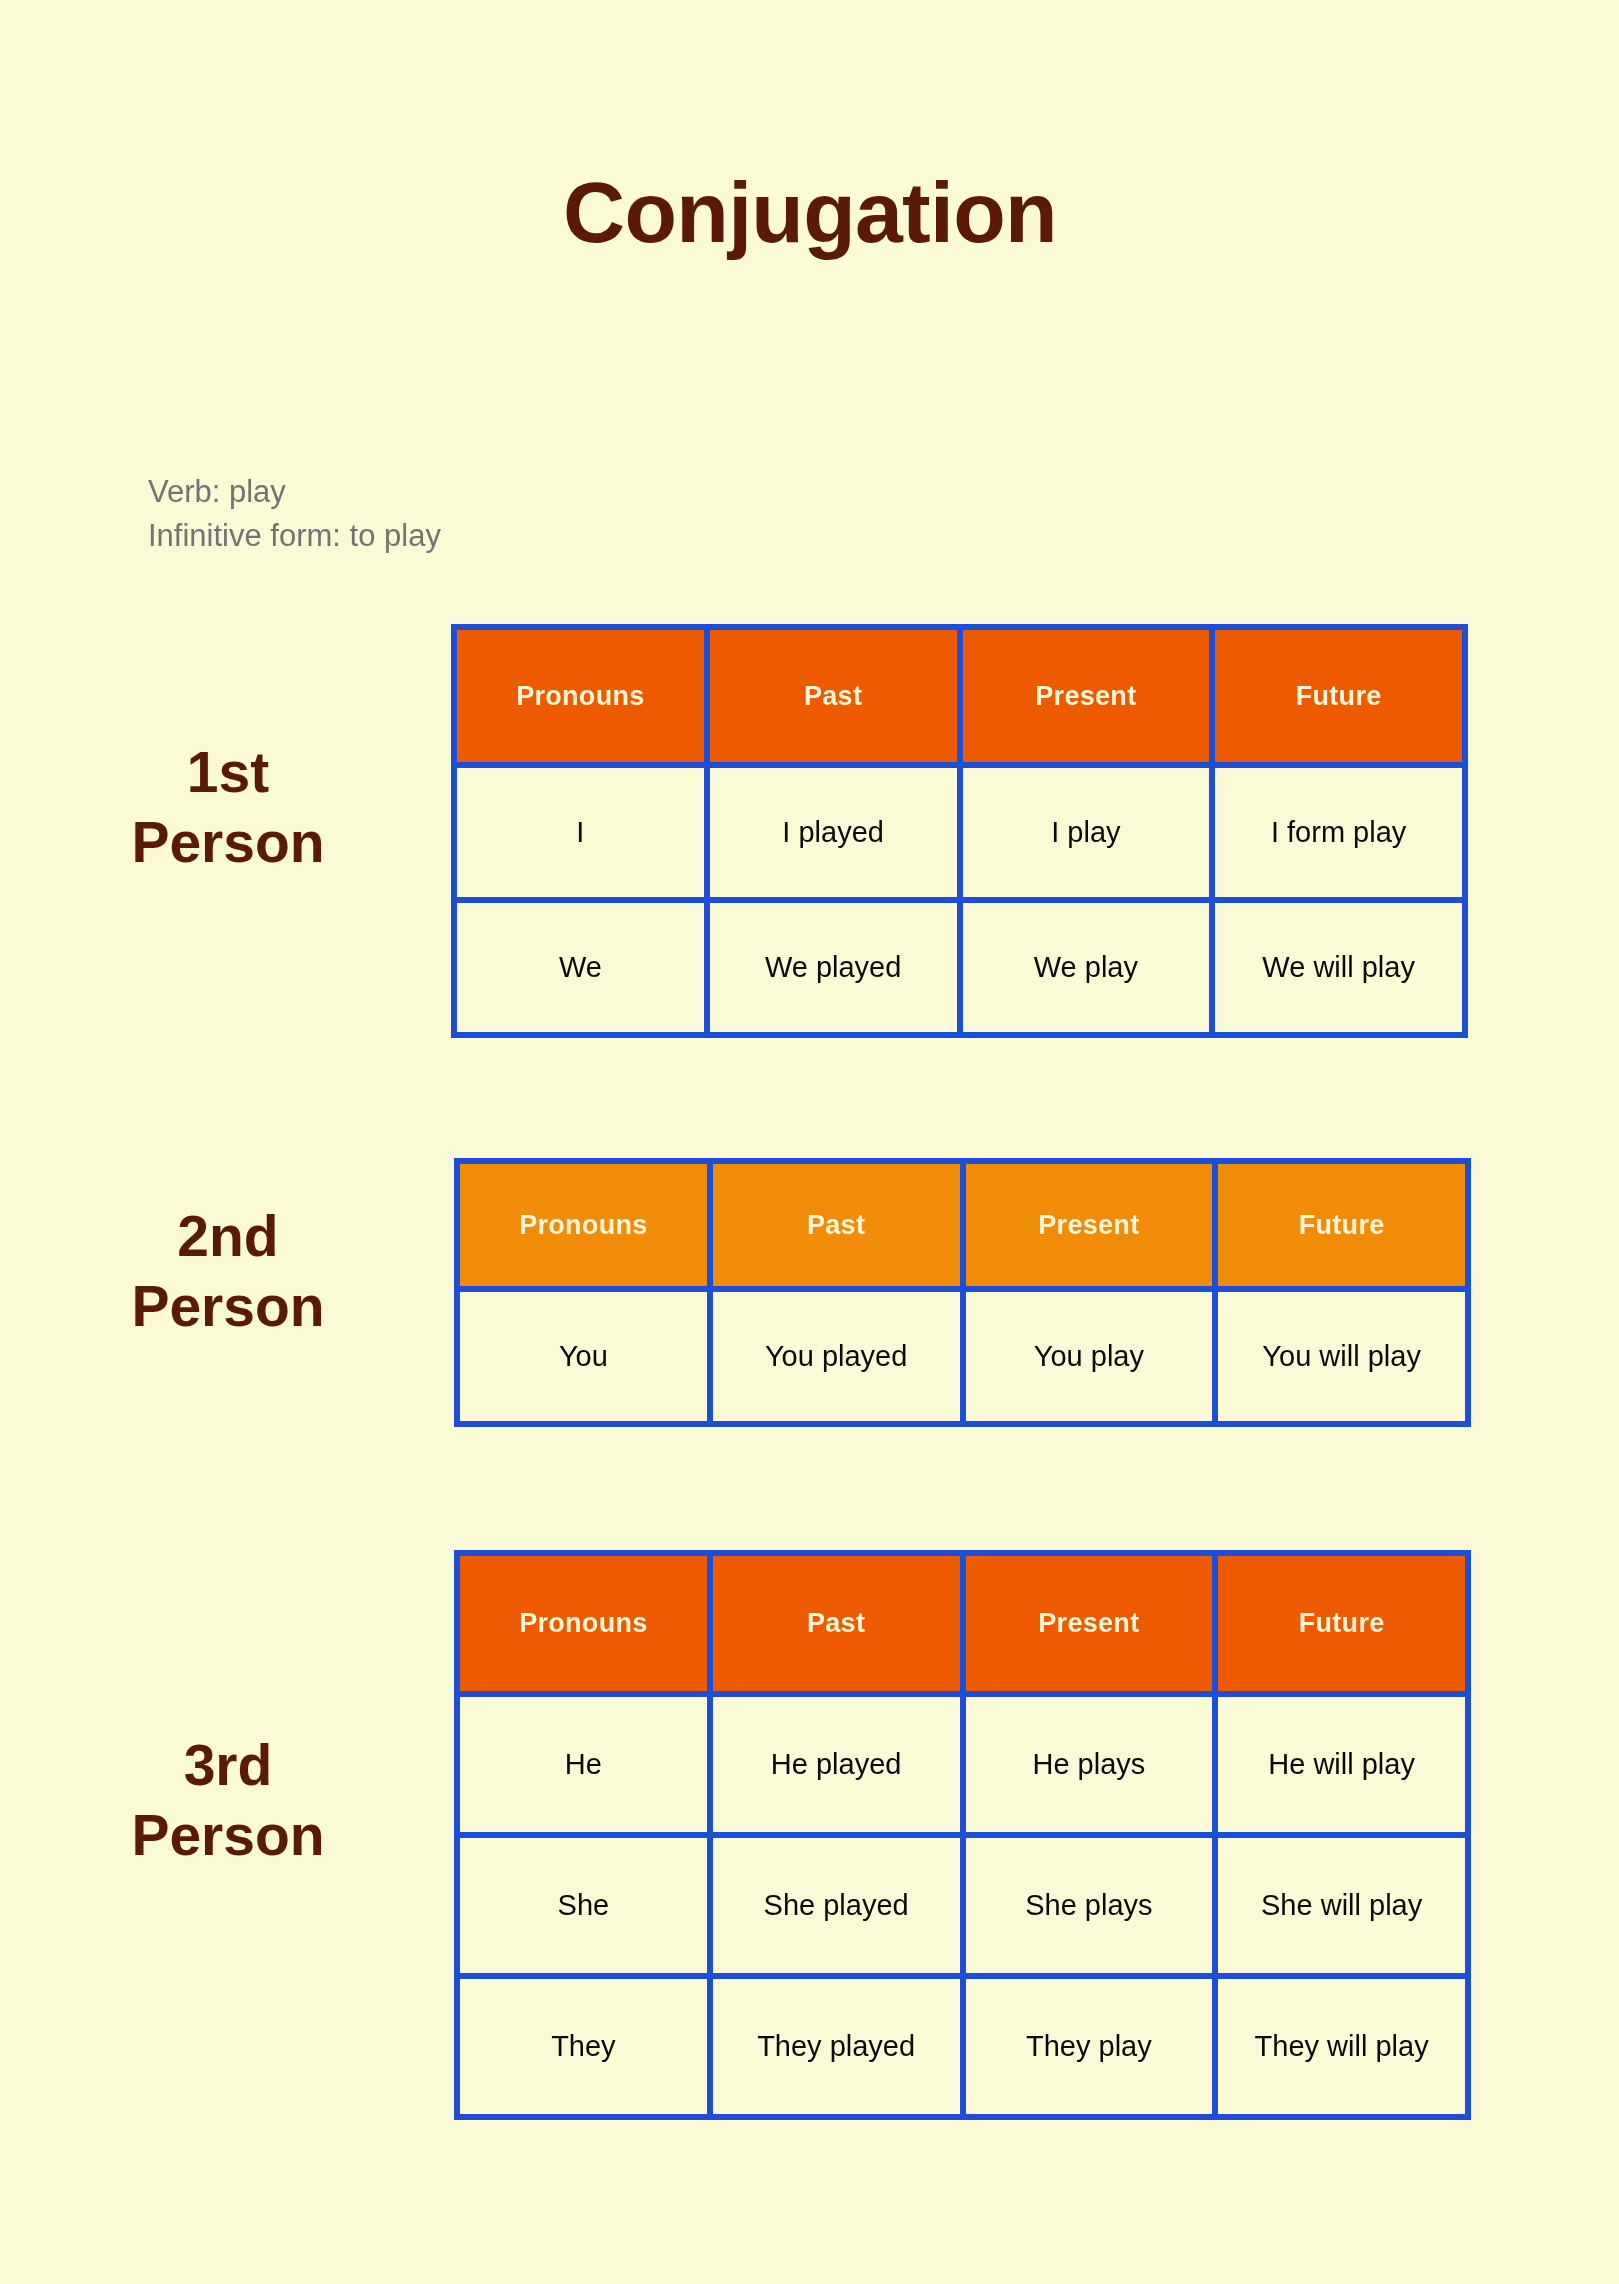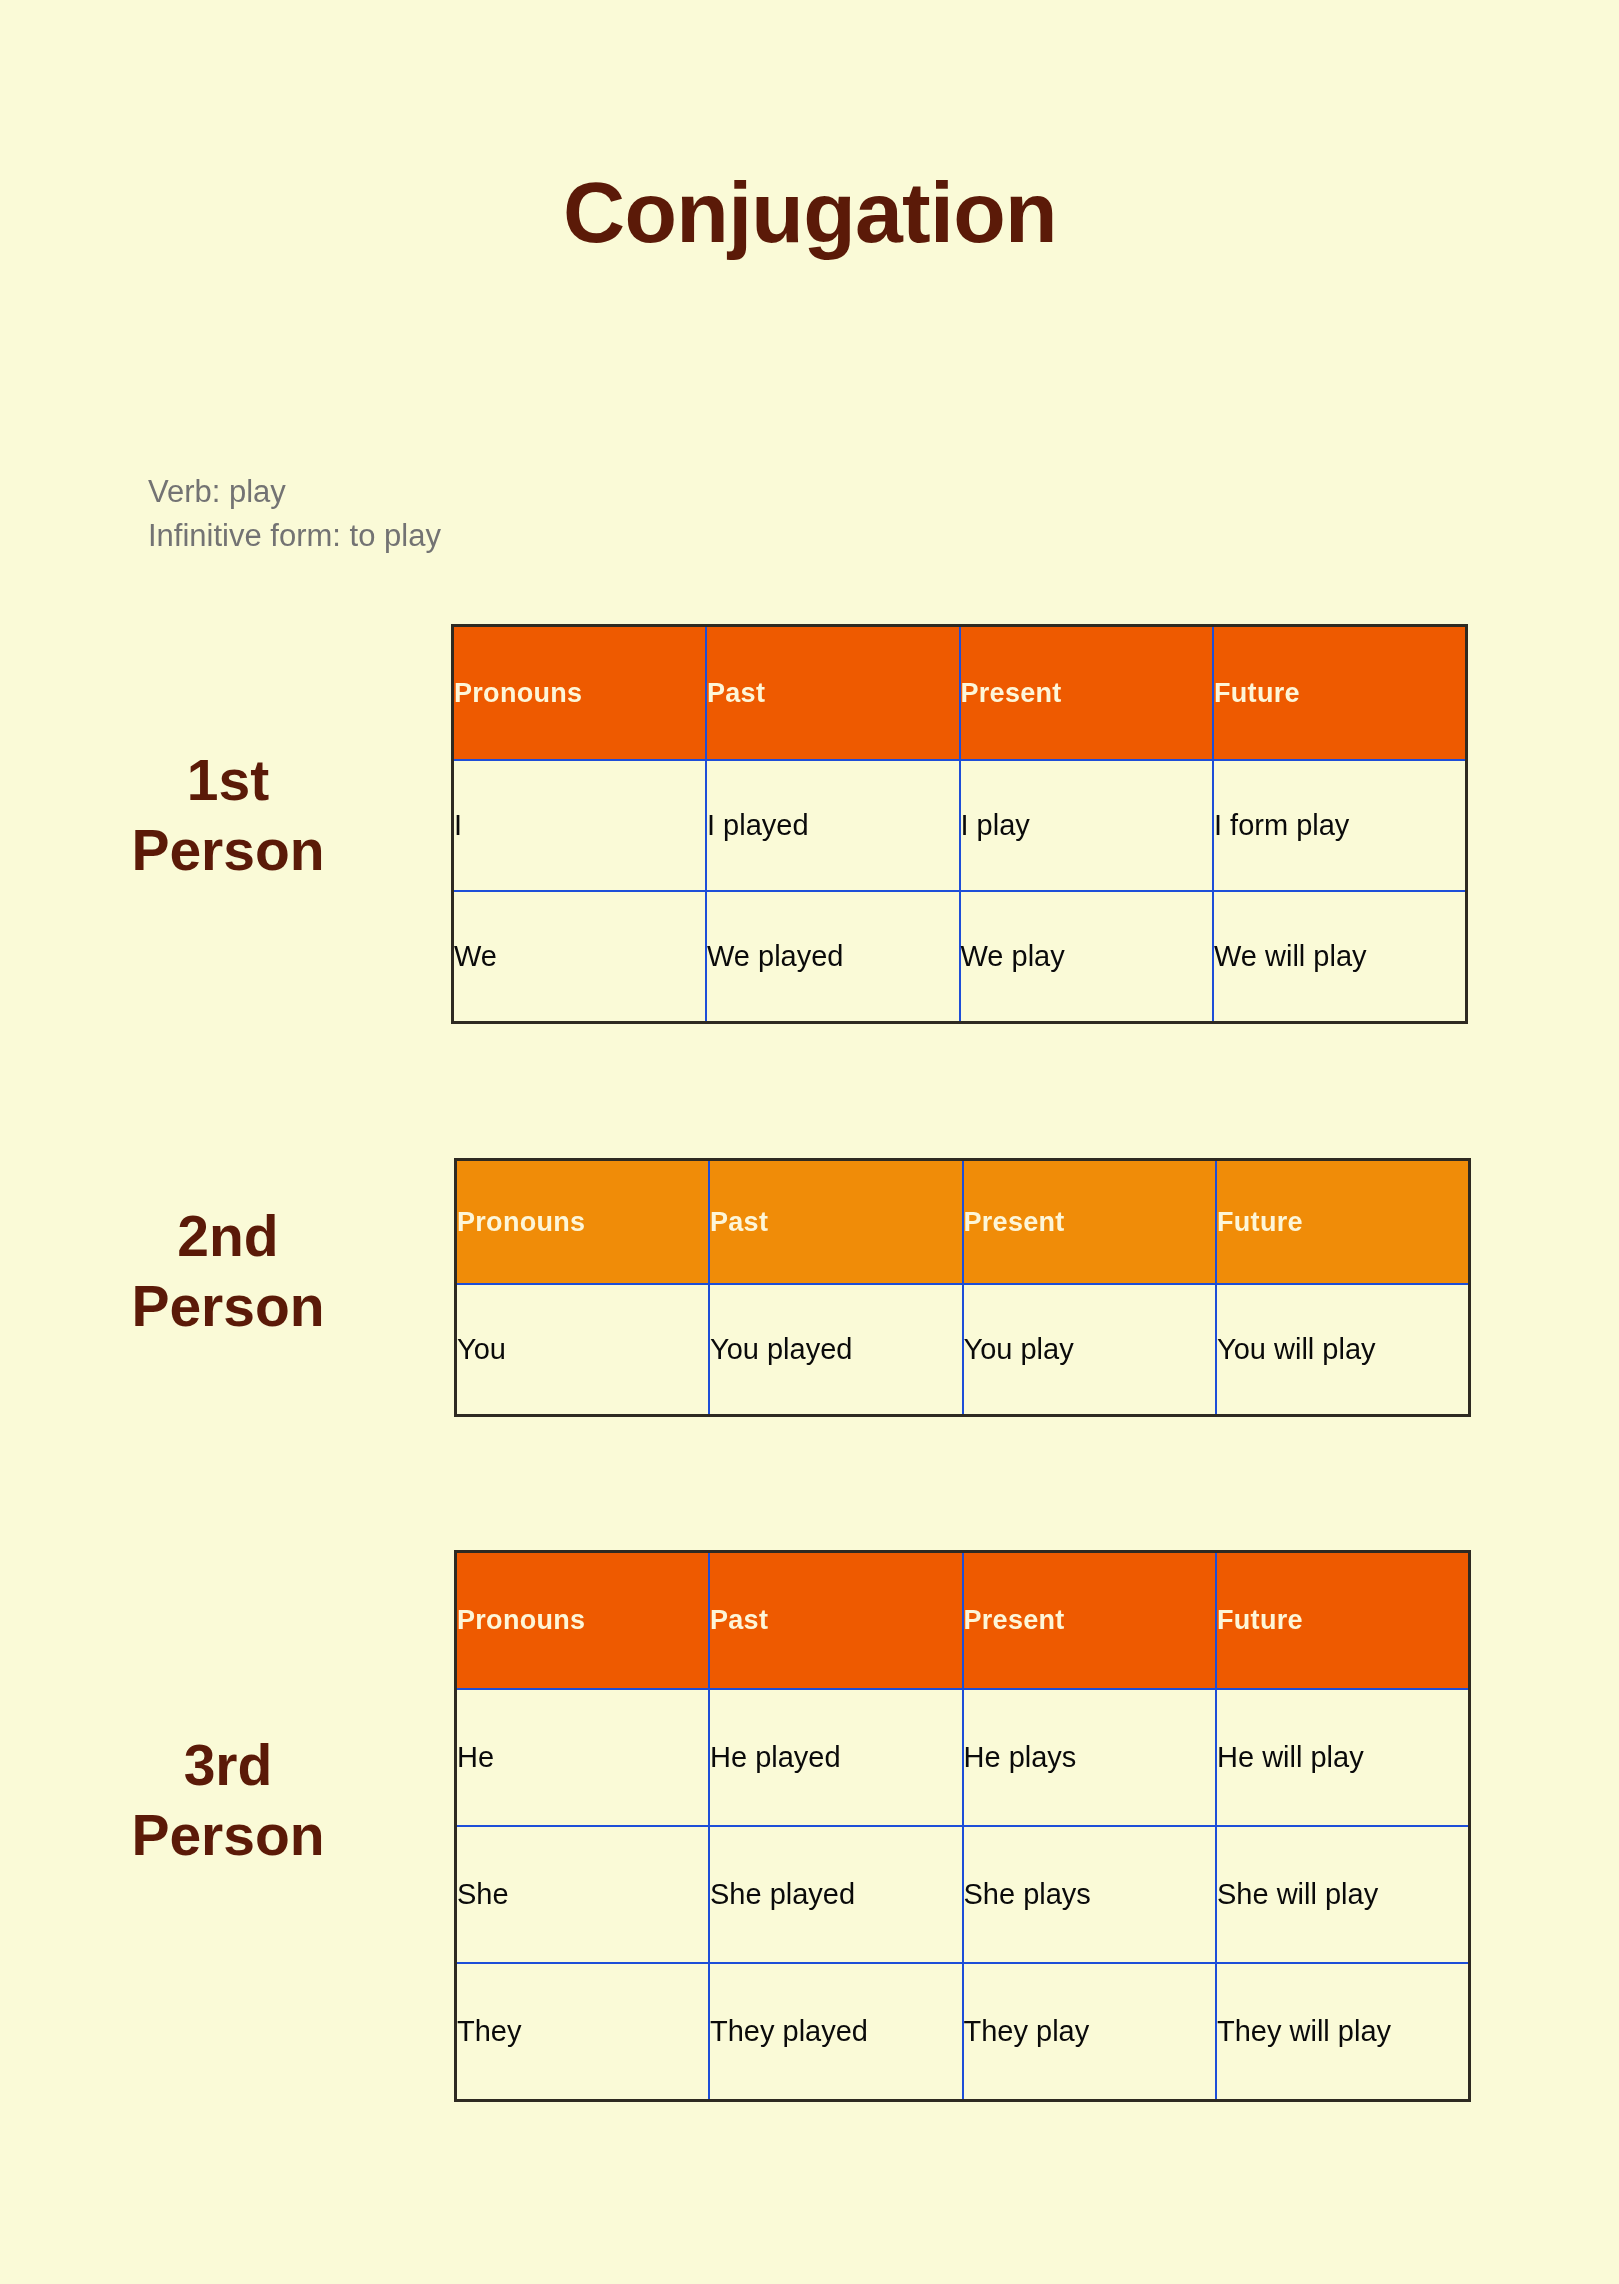--- a/index.html
+++ b/index.html
@@ -69,23 +69,23 @@
   }
   .person-label .pl-line { display: block; }
 
   .conj-table {
     position: absolute;
     border-collapse: collapse;
     table-layout: fixed;
     border: 3.3px solid #2E2A22;
   }
   .conj-table td, .conj-table th {
-    border: 2px solid #1d4ed8;
+    border: 6px solid #1d4ed8;
     padding: 0;
-    text-align: left;
+    text-align: center;
     vertical-align: middle;
     background: #FAFAD7;
   }
   .conj-table th {
     color: #FDF6D8;
     font-size: 27px;
     font-weight: 700;
     letter-spacing: 0.3px;
   }
   .conj-table td {
@@ -94,21 +94,21 @@
     font-weight: 400;
   }
 
   
   .hdr-deep th { background: #EE5A00; }
   .hdr-amber th { background: #F08C08; }
 
   
   
   #section-1 { top: 624px; height: 394px; }
-  #section-1 .person-label { top: 122px; }
+  #section-1 .person-label { top: 114px; }
   #section-1 .conj-table { left: 451px; top: 0; width: 1017px; }
   #section-1 th { height: 132px; }
   #section-1 td { height: 129px; }
 
   
   #section-2 { top: 1158px; height: 253px; }
   #section-2 .person-label { top: 44px; }
   #section-2 .conj-table { left: 454px; top: 0; width: 1017px; }
   #section-2 th { height: 122px; }
   #section-2 td { height: 129px; }

